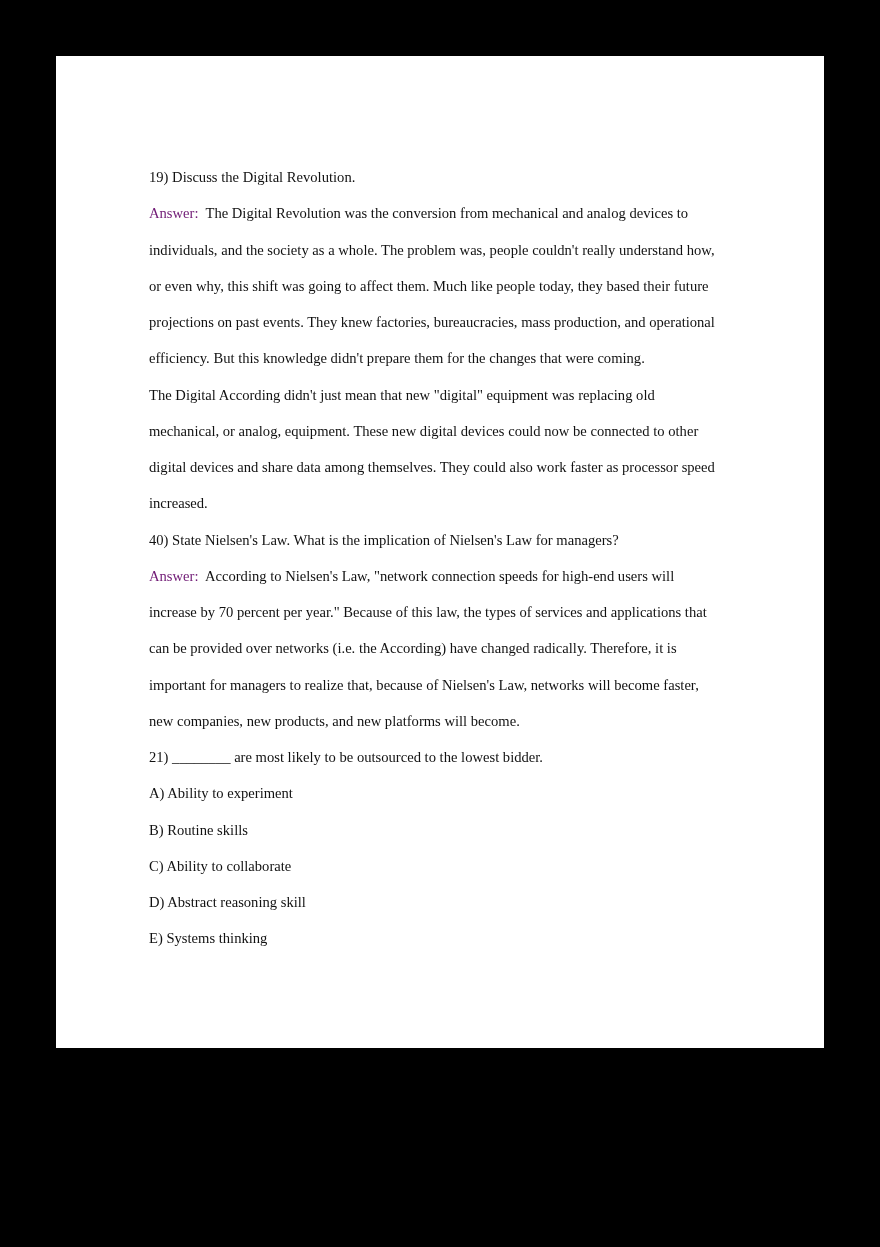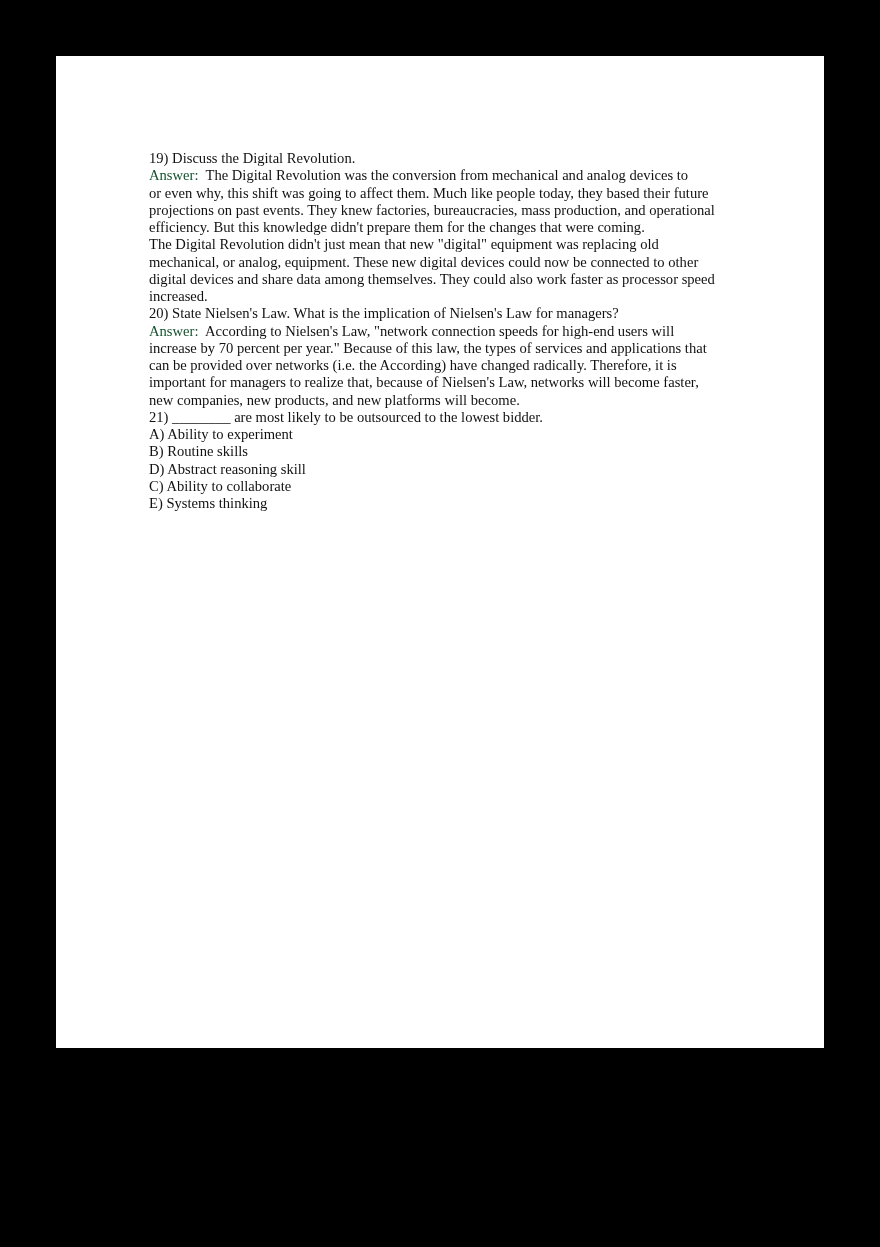--- a/index.html
+++ b/index.html
@@ -17,53 +17,54 @@
     }
     .content {
       position: absolute;
       left: 93px; top: 94px;
       width: 600px;
       font-family: "Liberation Serif", "DejaVu Serif", serif;
       font-size: 14.6px;
       line-height: 17.25px;
       color: #111111;
     }
-    .line { white-space: nowrap; display: block; }
-    .ans-label { color: #14532d; }
+    .line { white-space: nowrap; display: block; margin-top: 19px; }
+    .ans-label { color: #701a75; }
   </style>
 </head>
 <body>
 
 <div class="page">
   <div class="content">
 
     <div>
       <span class="line">19) Discuss the Digital Revolution.</span>
       <span class="line"><span class="ans-label">Answer:</span>&nbsp;<span> The Digital Revolution was the conversion from mechanical and analog devices to</span></span>
+      <span class="line">individuals, and the society as a whole. The problem was, people couldn't really understand how,</span>
       <span class="line">or even why, this shift was going to affect them. Much like people today, they based their future</span>
       <span class="line">projections on past events. They knew factories, bureaucracies, mass production, and operational</span>
       <span class="line">efficiency. But this knowledge didn't prepare them for the changes that were coming.</span>
-      <span class="line">The Digital Revolution didn't just mean that new "digital" equipment was replacing old</span>
+      <span class="line">The Digital According didn't just mean that new "digital" equipment was replacing old</span>
       <span class="line">mechanical, or analog, equipment. These new digital devices could now be connected to other</span>
       <span class="line">digital devices and share data among themselves. They could also work faster as processor speed</span>
       <span class="line">increased.</span>
     </div>
 
     <div>
-      <span class="line">20) State Nielsen's Law. What is the implication of Nielsen's Law for managers?</span>
+      <span class="line">40) State Nielsen's Law. What is the implication of Nielsen's Law for managers?</span>
       <span class="line"><span class="ans-label">Answer:</span>&nbsp;<span> According to Nielsen's Law, "network connection speeds for high-end users will</span></span>
       <span class="line">increase by 70 percent per year." Because of this law, the types of services and applications that</span>
       <span class="line">can be provided over networks (i.e. the According) have changed radically. Therefore, it is</span>
       <span class="line">important for managers to realize that, because of Nielsen's Law, networks will become faster,</span>
       <span class="line">new companies, new products, and new platforms will become.</span>
     </div>
 
     <div>
       <span class="line">21) ________ are most likely to be outsourced to the lowest bidder.</span>
       <span class="line">A) Ability to experiment</span>
       <span class="line">B) Routine skills</span>
+      <span class="line">C) Ability to collaborate</span>
       <span class="line">D) Abstract reasoning skill</span>
-      <span class="line">C) Ability to collaborate</span>
       <span class="line">E) Systems thinking</span>
     </div>
 
   </div>
 </div>
 
 </body></html>

